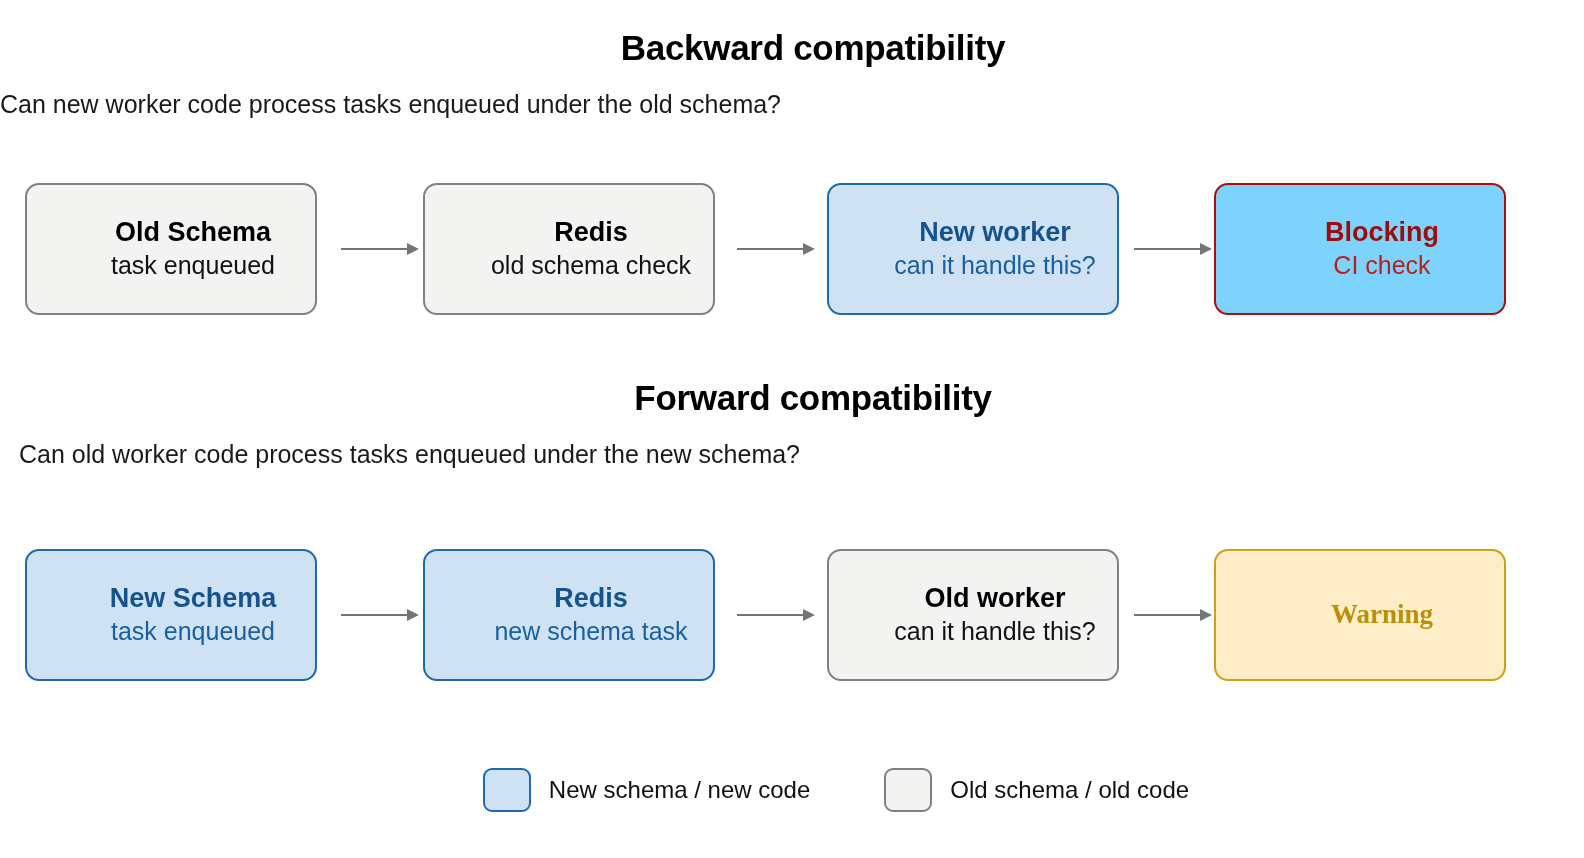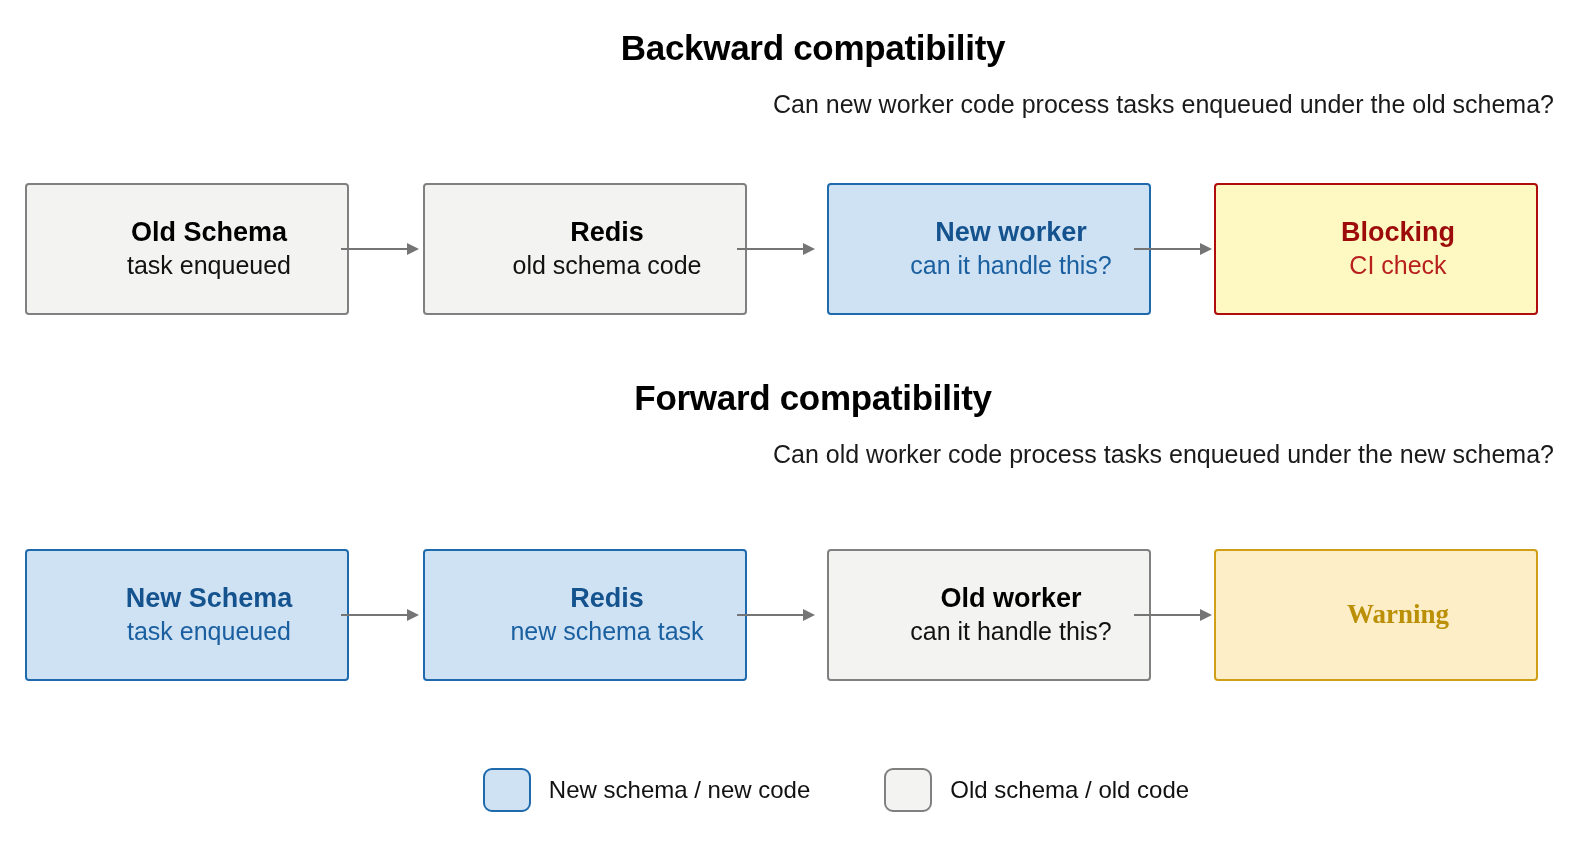--- a/index.html
+++ b/index.html
@@ -33,50 +33,50 @@
     font-weight: bold;
     letter-spacing: -0.3px;
     color: #000000;
     line-height: 1;
     margin-left: 36px;
   }
   .section-subtitle {
     position: absolute;
     left: 0;
     width: 1554px;
-    text-align: right;
+    text-align: left;
     font-size: 25px;
     font-weight: normal;
     color: #1a1a1a;
     line-height: 1;
   }
 
   #backward-title  { top: 30px; }
   #backward-sub    { top: 92px; }
   #forward-title   { top: 380px; }
-  #forward-sub     { top: 442px; }
+  #forward-sub     { top: 442px; padding-left: 19px; }
 
   
   .flow-row {
     position: absolute;
     left: 0;
     width: 1584px;
     height: 132px;
   }
   #row-backward { top: 183px; }
   #row-forward  { top: 549px; }
 
   
   .node {
     position: absolute;
     top: 0;
-    width: 324px;
+    width: 292px;
     height: 132px;
     box-sizing: border-box;
-    border-radius: 4px;
+    border-radius: 14px;
     border: 2px solid #808080;
     background: #f3f3f1;
     display: flex;
     flex-direction: column;
     align-items: center;
     justify-content: center;
     text-align: center;
     padding-left: 44px;
   }
   .node .node-title {
@@ -101,21 +101,21 @@
   .node.theme-grey            { background: #f3f3f1; border-color: #808080; }
   .node.theme-grey .node-title{ color: #000000; }
   .node.theme-grey .node-sub  { color: #121212; }
 
   
   .node.theme-blue            { background: #cfe2f3; border-color: #1f6aad; }
   .node.theme-blue .node-title{ color: #15538f; }
   .node.theme-blue .node-sub  { color: #1a5fa0; }
 
   
-  .node.theme-red             { background: #fef9c3; border-color: #b00c0c; }
+  .node.theme-red             { background: #7dd3fc; border-color: #b00c0c; }
   .node.theme-red .node-title { color: #9e0b0b; }
   .node.theme-red .node-sub   { color: #b82020; }
 
   
   .node.theme-yellow             { background: #fdeec7; border-color: #cfa017; font-family: Liberation Serif, serif; }
   .node.theme-yellow .node-title { color: #bb8f06; }
 
   
   .arrow {
     position: absolute;
@@ -196,21 +196,21 @@
       <div class="node-sub">task enqueued</div>
     </div>
 
     <div class="arrow a1">
       <div class="shaft"></div>
       <div class="head"></div>
     </div>
 
     <div class="node pos2 theme-grey">
       <div class="node-title">Redis</div>
-      <div class="node-sub">old schema code</div>
+      <div class="node-sub">old schema check</div>
     </div>
 
     <div class="arrow a2">
       <div class="shaft"></div>
       <div class="head"></div>
     </div>
 
     <div class="node pos3 theme-blue">
       <div class="node-title">New worker</div>
       <div class="node-sub">can it handle this?</div>

